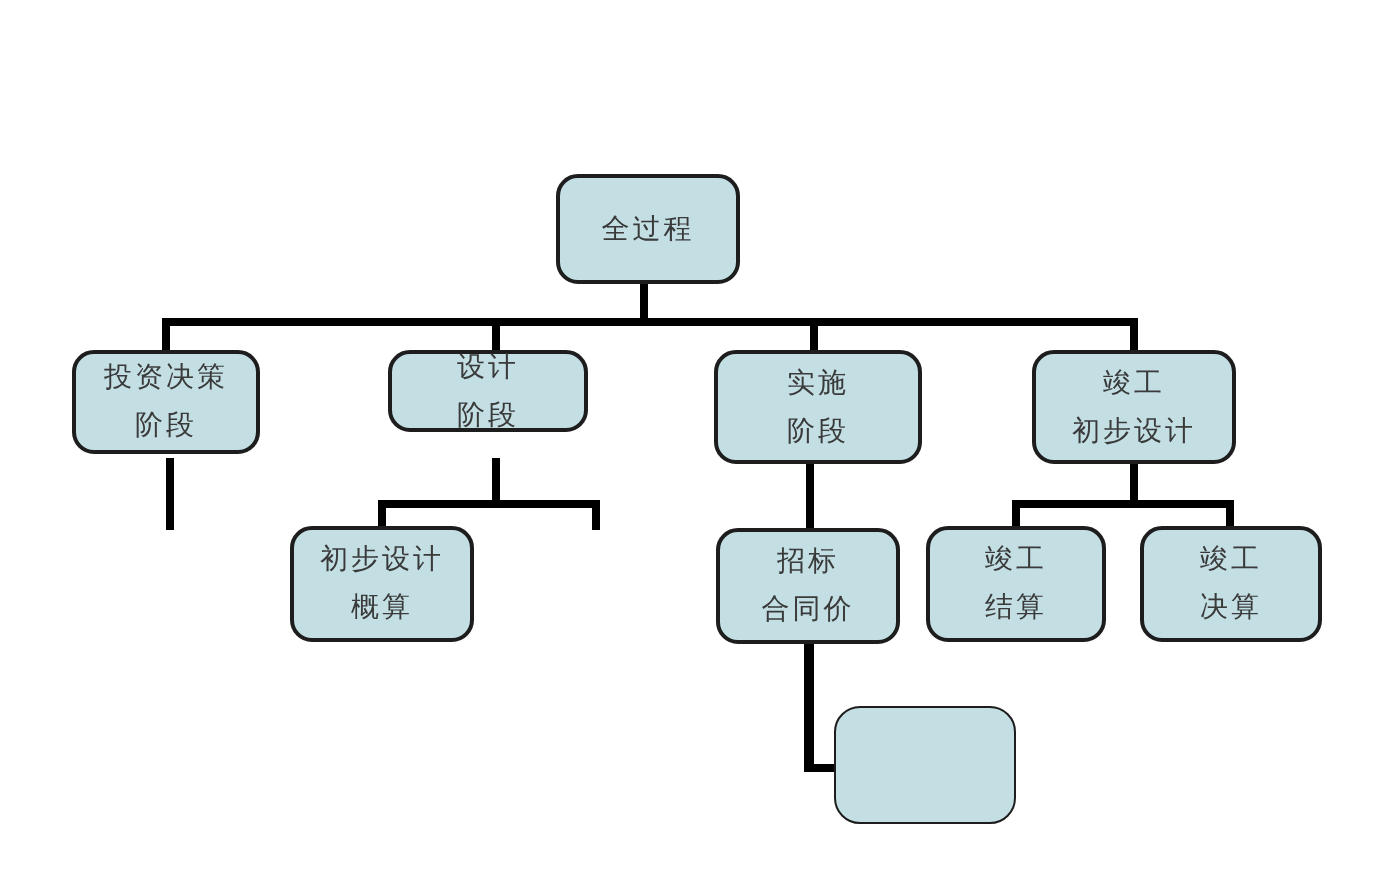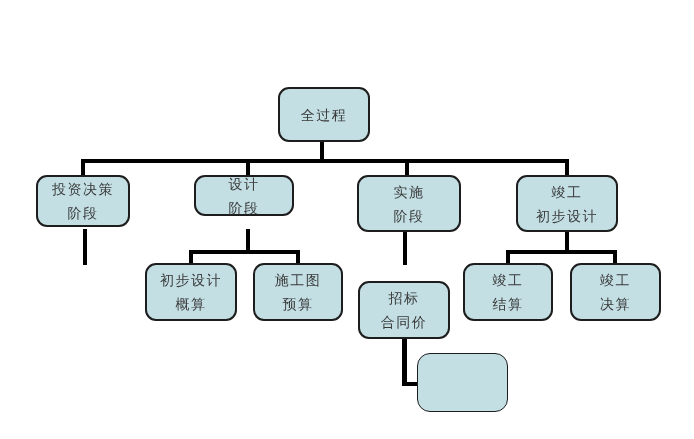--- a/index.html
+++ b/index.html
@@ -33,21 +33,21 @@
 
   
   #n-root   { left: 278px; top:  87px; width:  92px; height: 55px; }
   #n-l2-1   { left:  36px; top: 175px; width:  94px; height: 52px; }
   #n-l2-2   { left: 194px; top: 175px; width: 100px; height: 41px; }
   #n-l2-3   { left: 357px; top: 175px; width: 104px; height: 57px; }
   #n-l2-4   { left: 516px; top: 175px; width: 102px; height: 57px; }
   #n-l3-1   { left:  42px; top: 263px; width:  90px; height: 58px; }
   #n-l3-2   { left: 145px; top: 263px; width:  92px; height: 58px; }
   #n-l3-3   { left: 253px; top: 263px; width:  90px; height: 58px; }
-  #n-l3-4   { left: 358px; top: 281px; width:  92px; height: 58px; }
+  #n-l3-4   { left: 358px; top: 264px; width:  92px; height: 58px; }
   #n-l3-5   { left: 463px; top: 263px; width:  90px; height: 58px; }
   #n-l3-6   { left: 570px; top: 263px; width:  91px; height: 58px; }
   #n-l4-1   { left: 417px; top: 353px; width:  91px; height: 59px; }
 
   
   #c-root-v    { left: 320px; top: 141px; width:   4px; height: 22px; }
   #c-bar1      { left:  81px; top: 159px; width: 488px; height:  4px; }
   #c-bar1-d1   { left:  81px; top: 159px; width:   4px; height: 18px; }
   #c-bar1-d2   { left: 246px; top: 159px; width:   4px; height: 18px; }
   #c-bar1-d3   { left: 405px; top: 159px; width:   4px; height: 18px; }
@@ -107,24 +107,20 @@
   </div>
   <div class="box" id="n-l2-4">
     <div>竣工</div>
     <div>初步设计</div>
   </div>
 
   <div class="box" id="n-l3-2">
     <div>初步设计</div>
     <div>概算</div>
   </div>
-  <div class="box" id="n-l3-3">
-    <div>施工图</div>
-    <div>预算</div>
-  </div>
   <div class="box" id="n-l3-4">
     <div>招标</div>
     <div>合同价</div>
   </div>
   <div class="box" id="n-l3-5">
     <div>竣工</div>
     <div>结算</div>
   </div>
   <div class="box" id="n-l3-6">
     <div>竣工</div>

